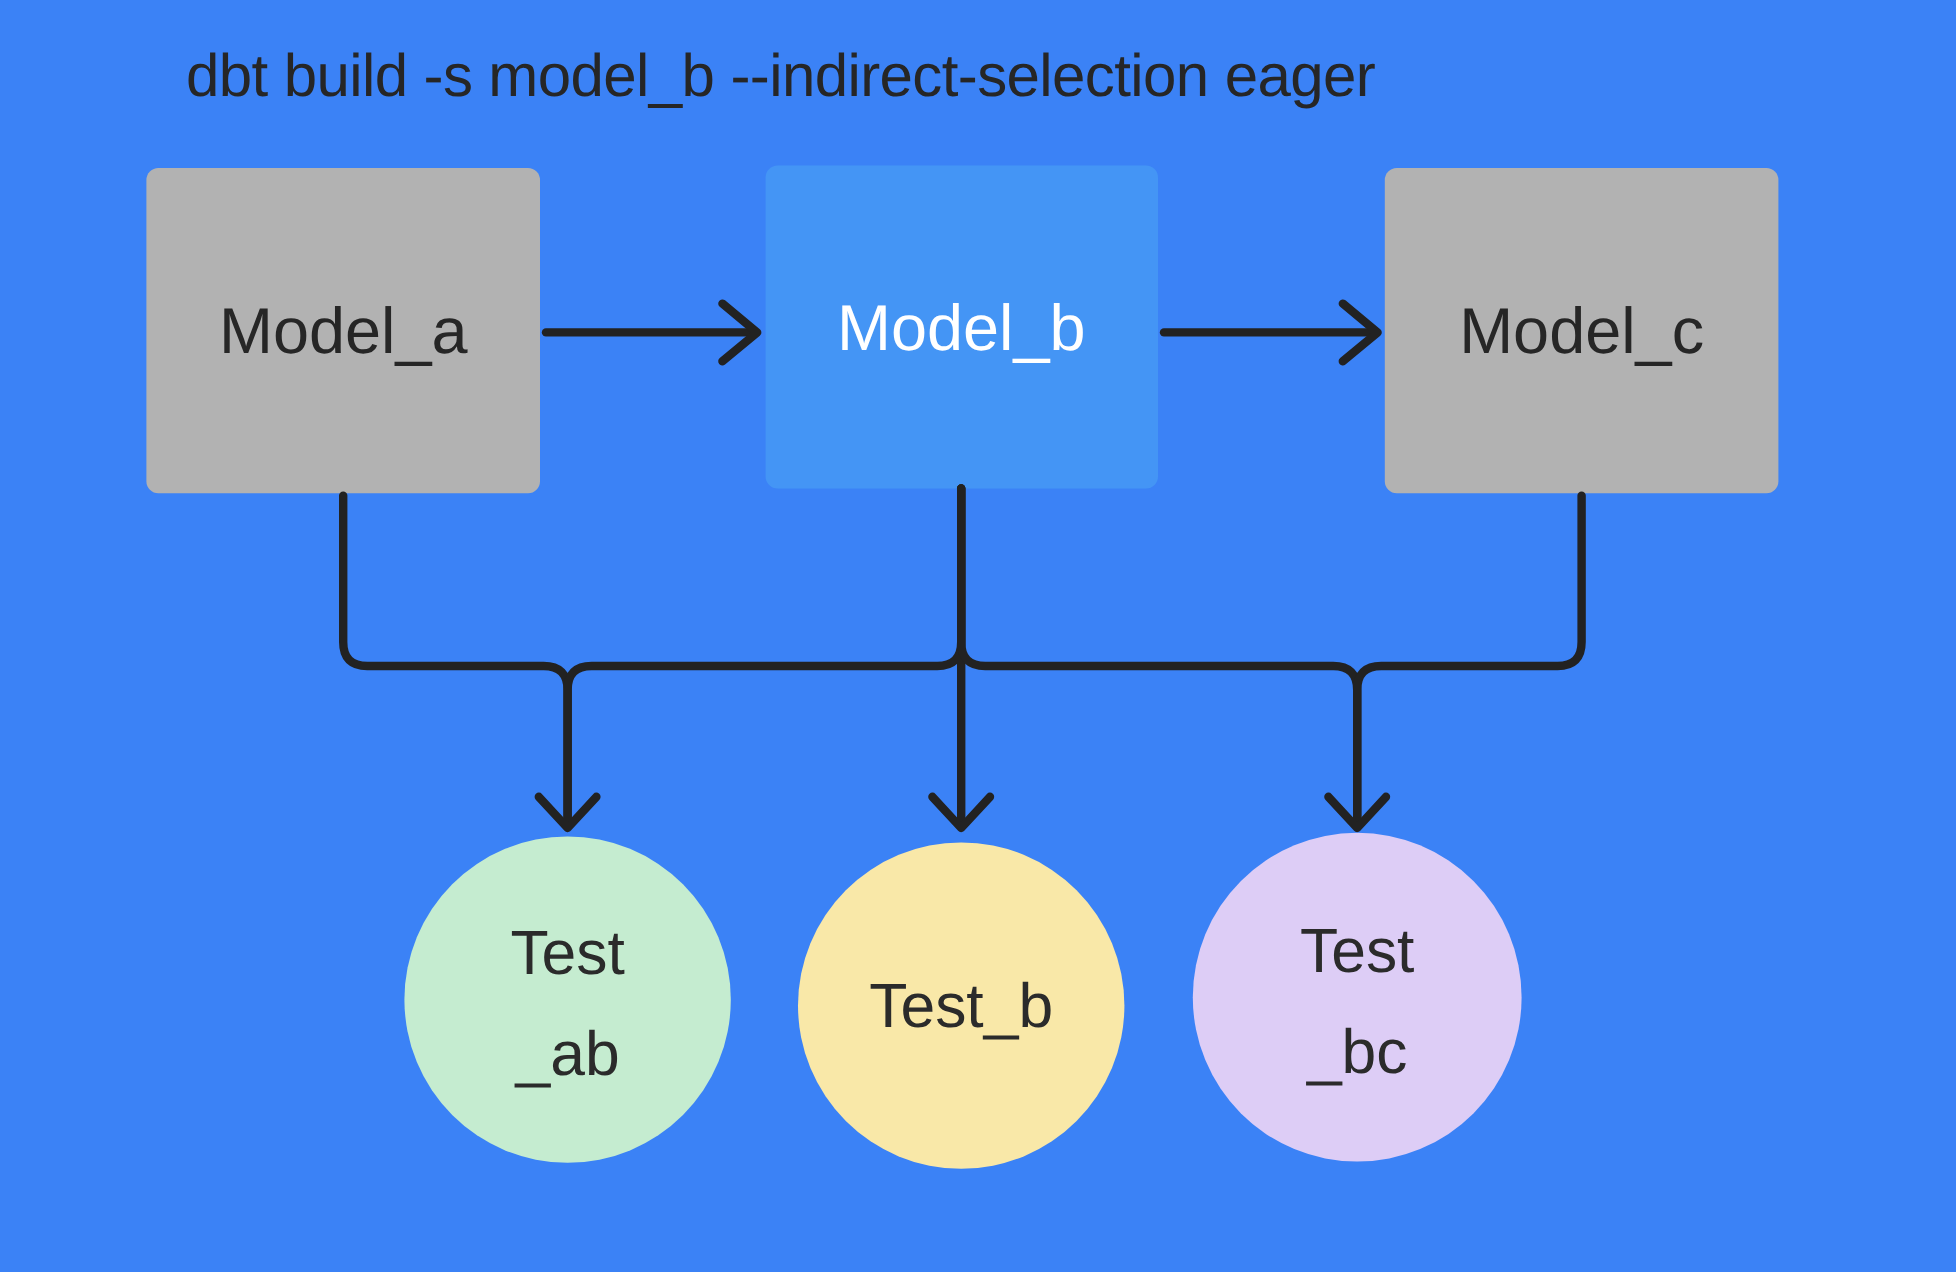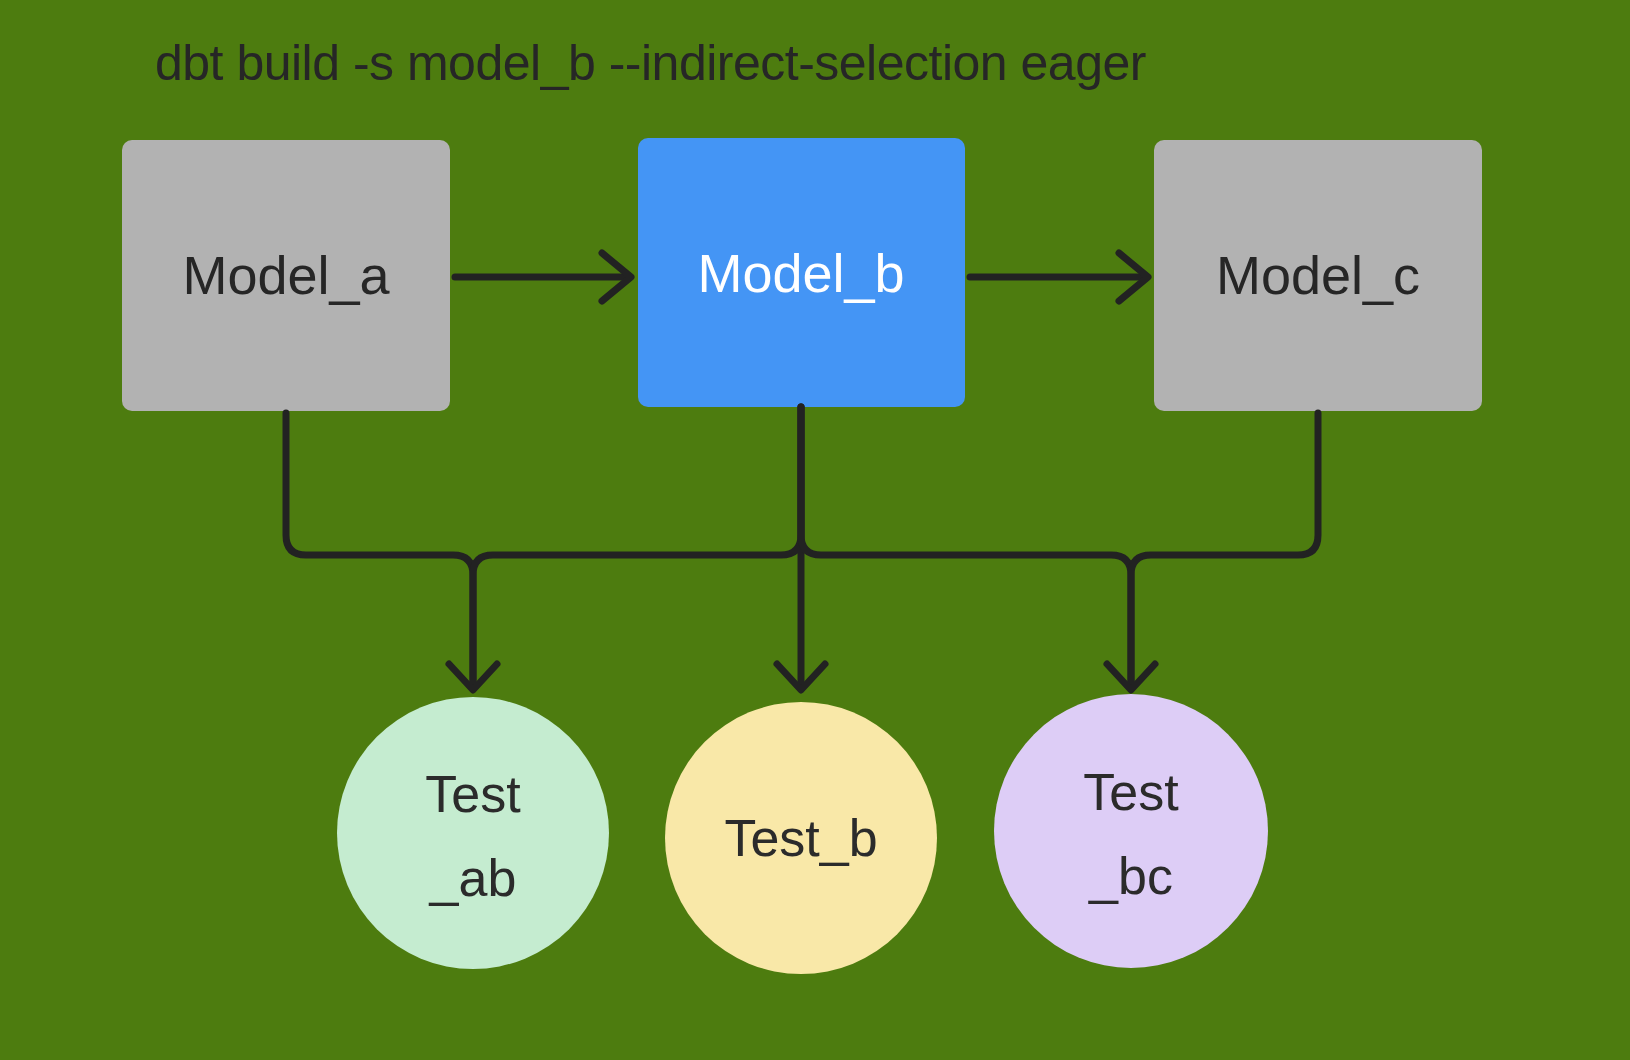--- a/index.html
+++ b/index.html
@@ -8,21 +8,21 @@
     background: #ffffff;
     width: 1630px;
     height: 1060px;
     overflow: hidden;
     font-family: "Liberation Sans", sans-serif;
   }
   .canvas {
     position: relative;
     width: 1630px;
     height: 1060px;
-    background: #4d7c0f;
+    background: #3b82f6;
   }
   svg text {
     font-family: "Liberation Sans", sans-serif;
   }
   .title-text {
     font-size: 50px;
     font-weight: 500;
     letter-spacing: -0.5px;
   }
   .node-label {

